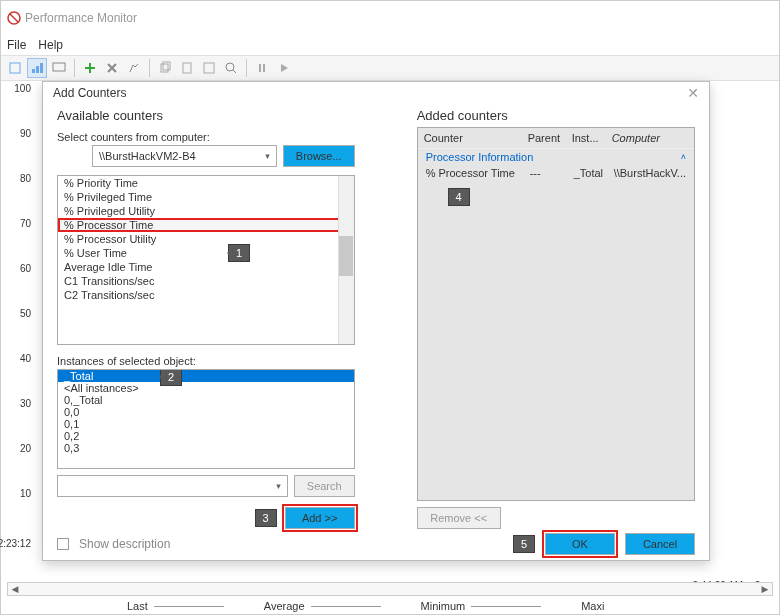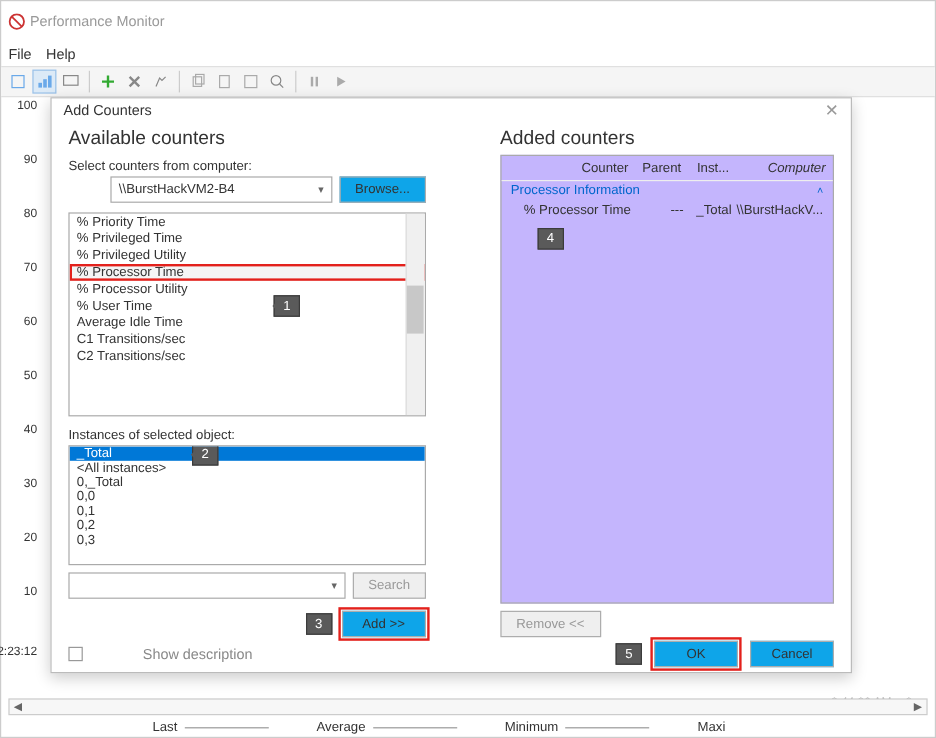--- a/index.html
+++ b/index.html
@@ -140,21 +140,21 @@
     padding: 4px 14px 0 14px;
     gap: 16px;
   }
   .panel {
     display:flex;
     flex-direction:column;
   }
   .panel-left { width: 300px; }
   .panel-right { flex:1;margin-left:46px; }
   .section-label {
-    font-size:16px;
+    font-size:13px;
     color:#333;
     margin-bottom:4px;
   }
   .sublabel {
     font-size:11px;
     margin:4px 0 2px;
   }
   .combo-row { display:flex; gap:6px; margin-bottom:8px;margin-left:35px;}
   .combo {
     flex:1;
@@ -221,22 +221,21 @@
   .search-row .combo { flex:1;}
   .add-row {
     display:flex; justify-content:flex-end; margin-top:10px;
     align-items:center;
     gap:8px;
   }
   .added-box {
     border:1px solid #aaa;
     flex:1;
     position:relative;
-    background:#c4b5fd;
-    text-align:right;
+    background:#e5e5e5;
   }
   .grid-header {
     display:flex;
     font-size:11px;
     color:#333;
     border-bottom:1px solid #eee;
     padding:4px 6px 4px 6px;
     gap:4px;
   }
   .grid-header .col-counter { width:100px;}
@@ -515,21 +514,21 @@
         <div class="remove-row">
           <div class="btn disabled" style="width:84px;">
               <span>Remove &lt;&lt;</span>
             </div>
         </div>
       </div>
     </div>
 
     <div class="dlg-footer">
       <div class="chk"></div>
-      <span style="color:#888;margin-left:40px;">Show description</span>
+      <span style="color:#888;">Show description</span>
       <div class="footer-spacer"></div>
       <div class="callout" style="position:static;">5</div>
       <div class="btn red-outline" style="width:70px;">
           <span>OK</span>
         </div>
       <div class="btn" style="width:70px;">
           <span>Cancel</span>
         </div>
     </div>
   </div>

